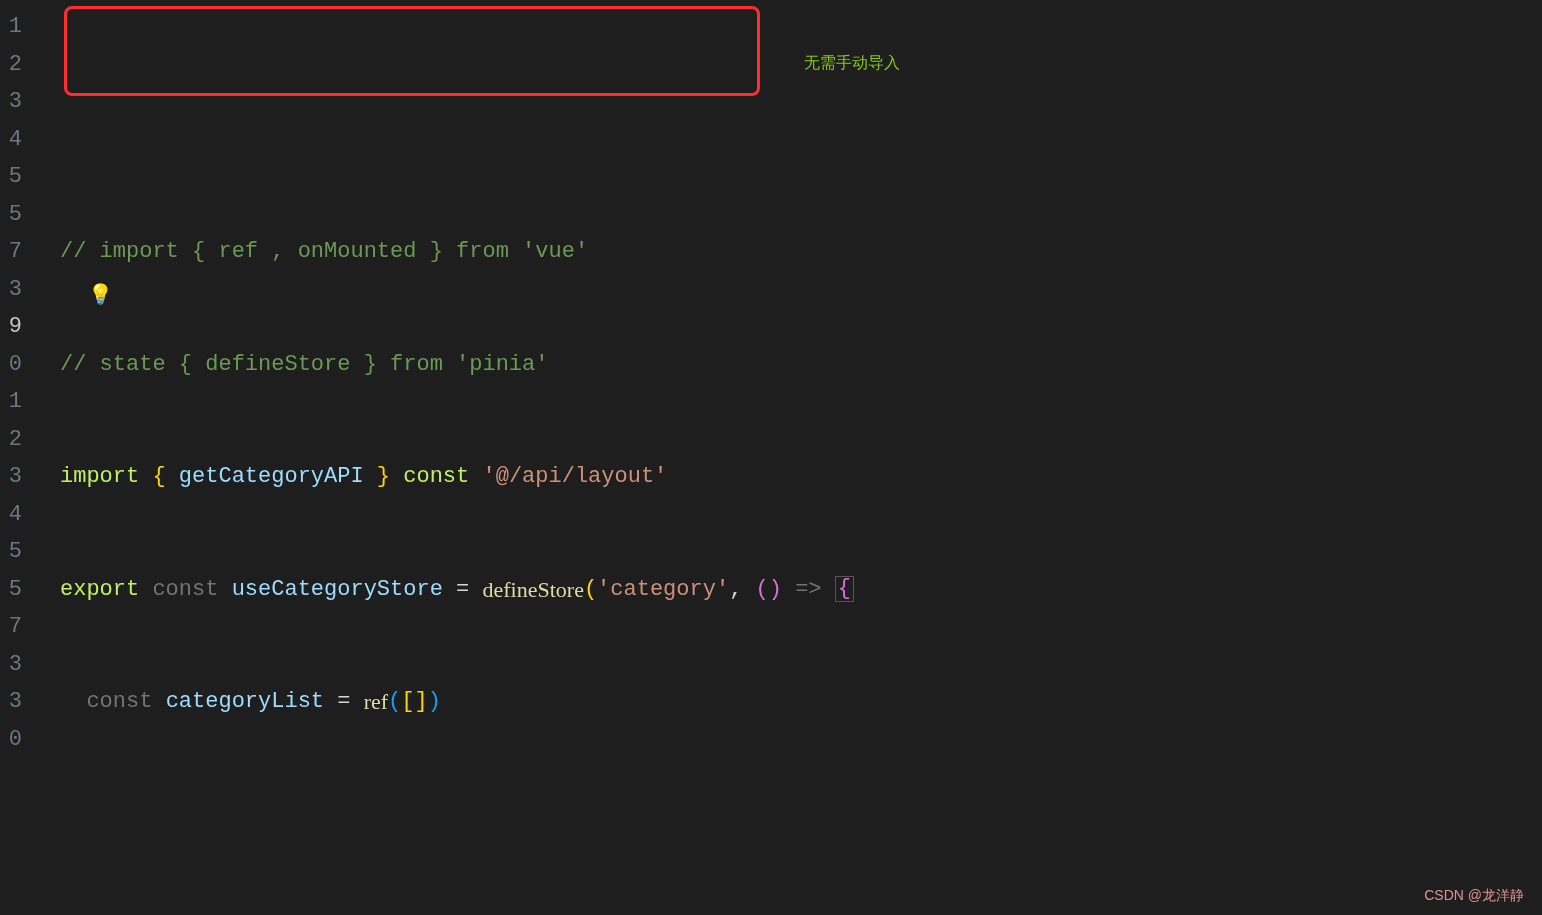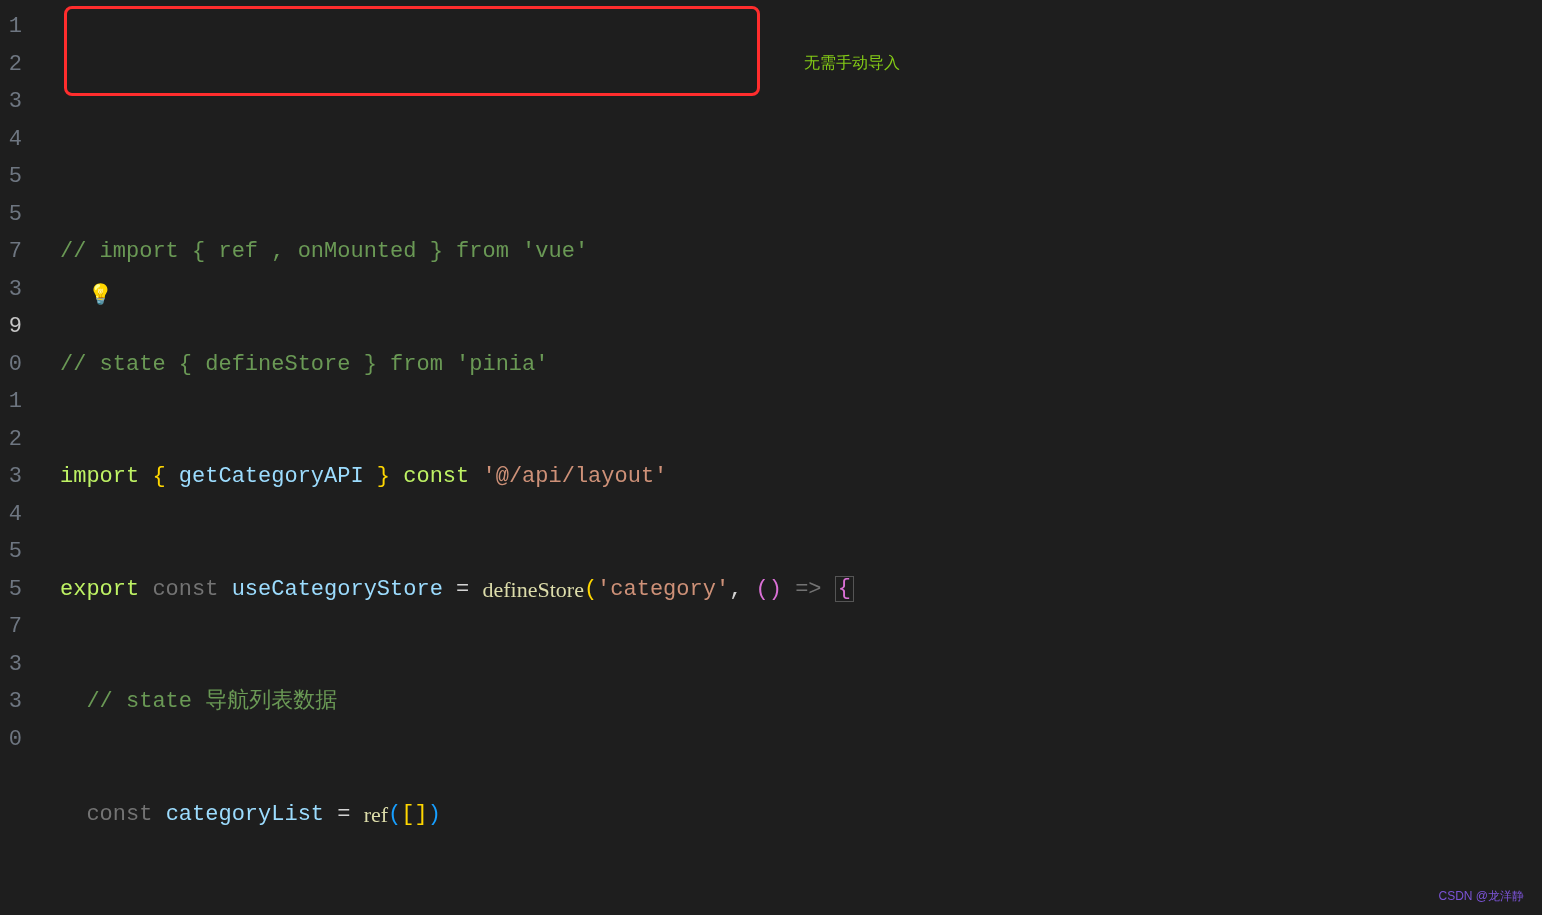--- a/index.html
+++ b/index.html
@@ -75,23 +75,23 @@
   }
   .close-brace-box{
     display:inline-block;
     border:1px solid #555;
     padding:0 2px;
     line-height:1.1;
   }
   .watermark{
     position:absolute;
     right:18px;bottom:10px;
-    color:#8b5cf6;
+    color:#fca5a5;
     font-family:"Microsoft YaHei",sans-serif;
-    font-size:12px;
+    font-size:14px;
     opacity:.85;
   }
 </style>
 </head>
 <body>
 
 <div class="editor">
   <div class="gutter">
     <div>1</div>
     <div>2</div>
@@ -117,21 +117,20 @@
 
   <div class="code">
 
     <div class="redbox"></div>
     <div class="annot">无需手动导入</div>
 
     <div class="line"><pre class="c-comment">// import { ref , onMounted } from 'vue'</pre></div>
     <div class="line"><pre class="c-comment">// state { defineStore } from 'pinia'</pre></div>
     <div class="line"><pre class="c-keyword">import</pre><pre> </pre><pre class="c-brace">{</pre><pre class="c-var"> getCategoryAPI </pre><pre class="c-brace">}</pre><pre class="c-keyword"> const </pre><pre class="c-string">'@/api/layout'</pre></div>
     <div class="line"><pre class="c-keyword">export</pre><pre class="c-const"> const </pre><pre class="c-var">useCategoryStore</pre><pre class="c-op"> = </pre><pre class="c-fn">defineStore</pre><pre class="c-brace">(</pre><pre class="c-string">'category'</pre><pre class="c-op">, </pre><pre class="c-brace2">()</pre><pre class="c-const"> =&gt; </pre><span class="close-brace-box"><pre class="c-brace2">{</pre></span></div>
-    <div class="line"><pre>  </pre><pre class="c-comment">// state 导航列表数据</pre></div>
     <div class="line"><pre>  </pre><pre class="c-const">const </pre><pre class="c-var">categoryList</pre><pre class="c-op"> = </pre><pre class="c-fn">ref</pre><pre class="c-brace3">(</pre><pre class="c-brace">[]</pre><pre class="c-brace3">)</pre></div>
     
     
     
     
     
     
     
     
     

